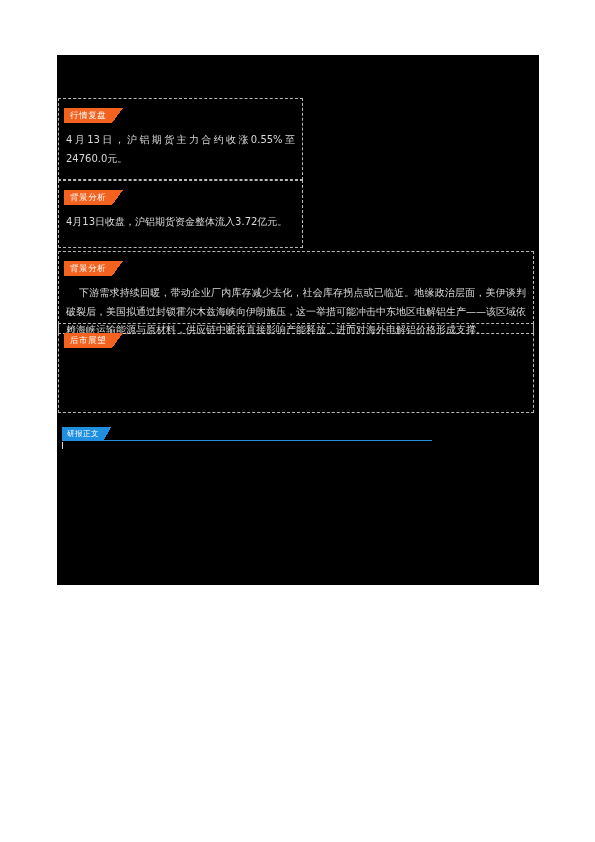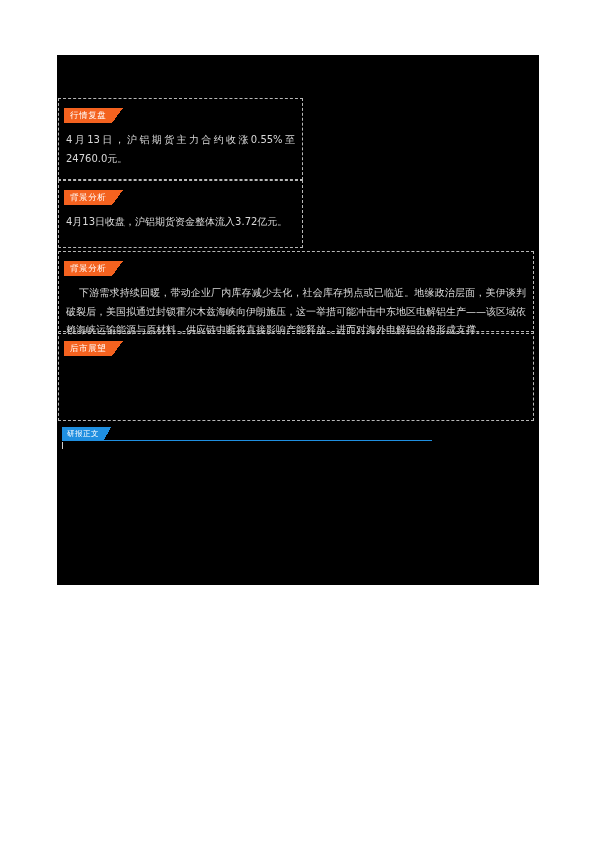--- a/index.html
+++ b/index.html
@@ -35,21 +35,21 @@
   }
 
   
   .box-narrow { left: 1px; width: 245px; }
   
   .box-wide { left: 1px; width: 476px; }
 
   #section-market-review   { top: 43px;  height: 82px; }
   #section-capital-flow    { top: 125px; height: 68px; }
   #section-background      { top: 196px; height: 83px; padding-left: 11px; }
-  #section-outlook         { top: 276px; height: 90px; }
+  #section-outlook         { top: 268px; height: 90px; }
 
   
   .tag {
     position: absolute;
     left: 5px;
     top: 9px;
     height: 15px;
     display: flex;
     align-items: center;
   }

